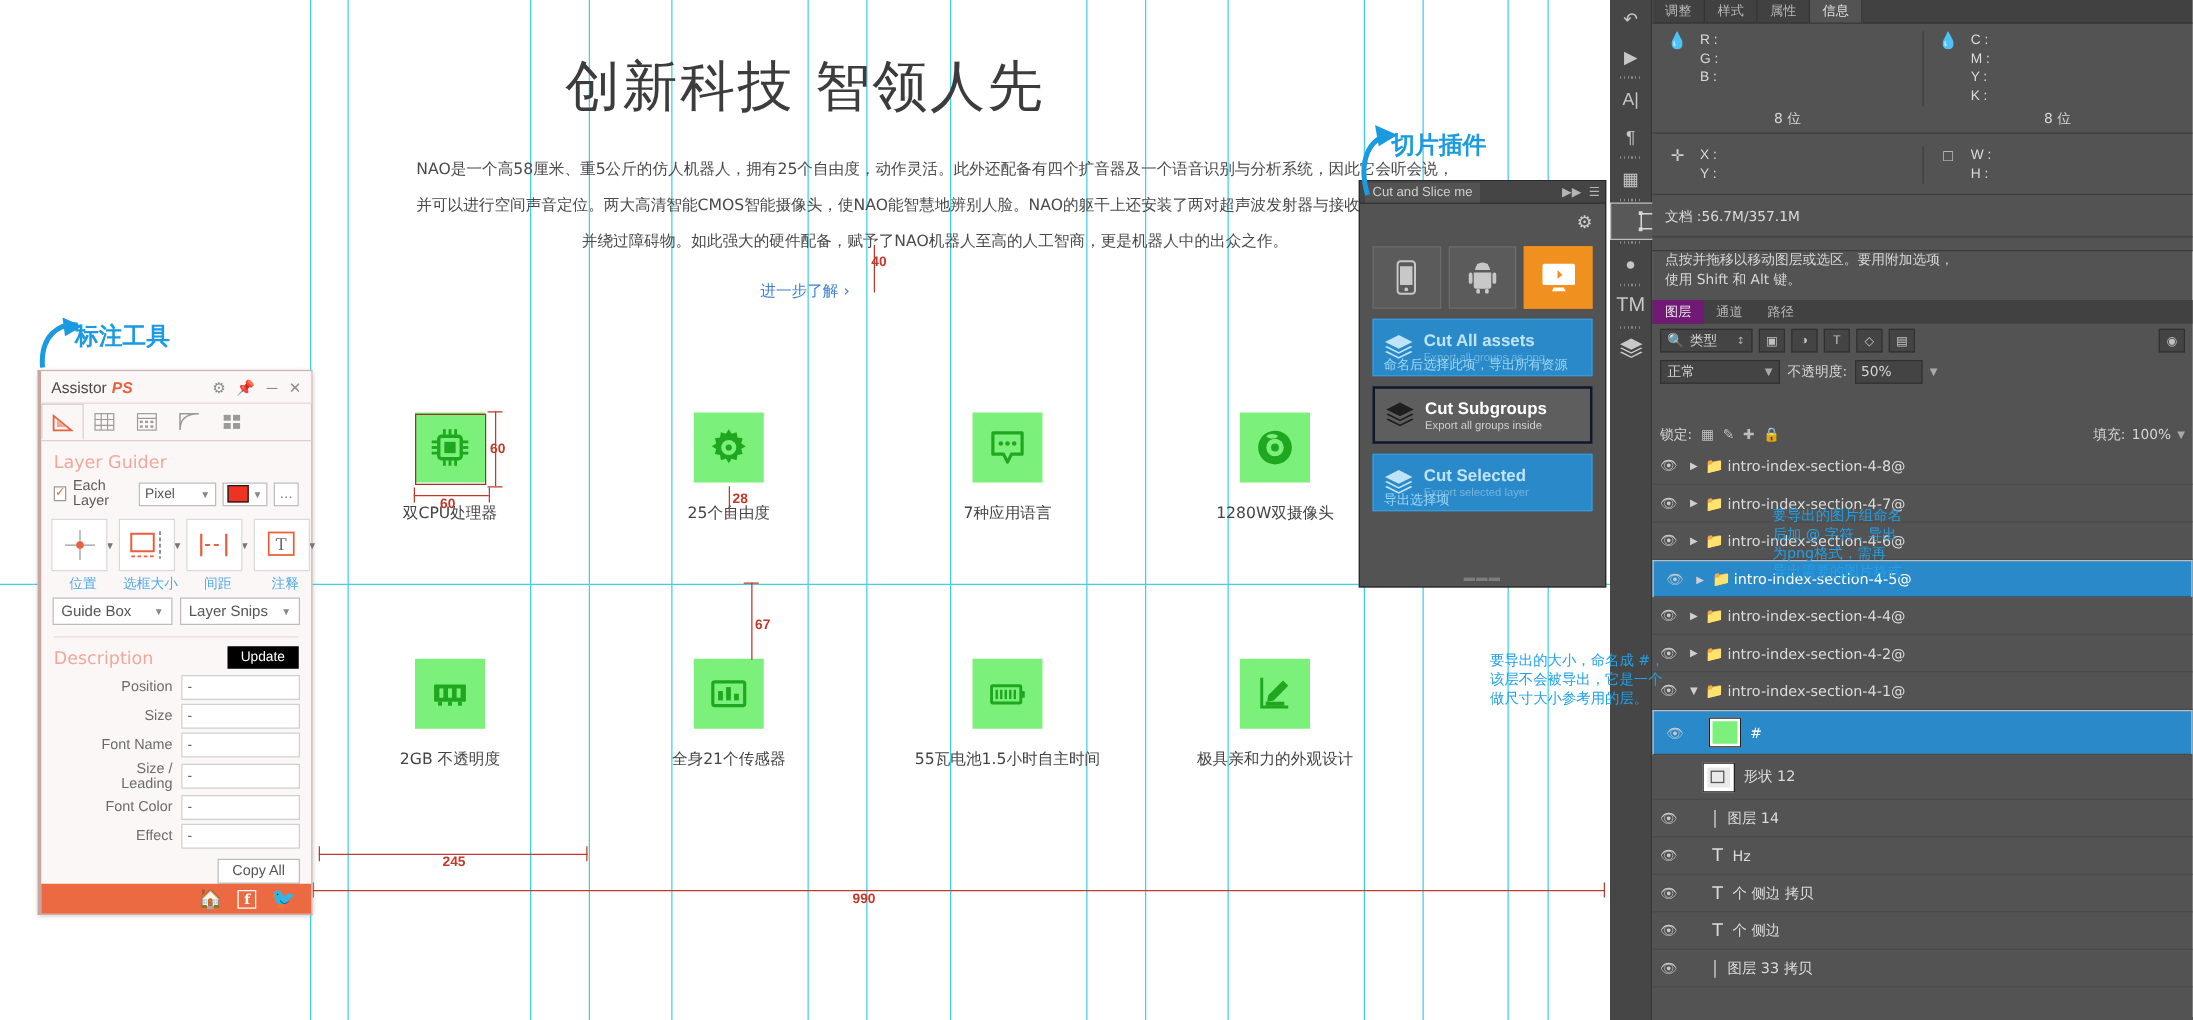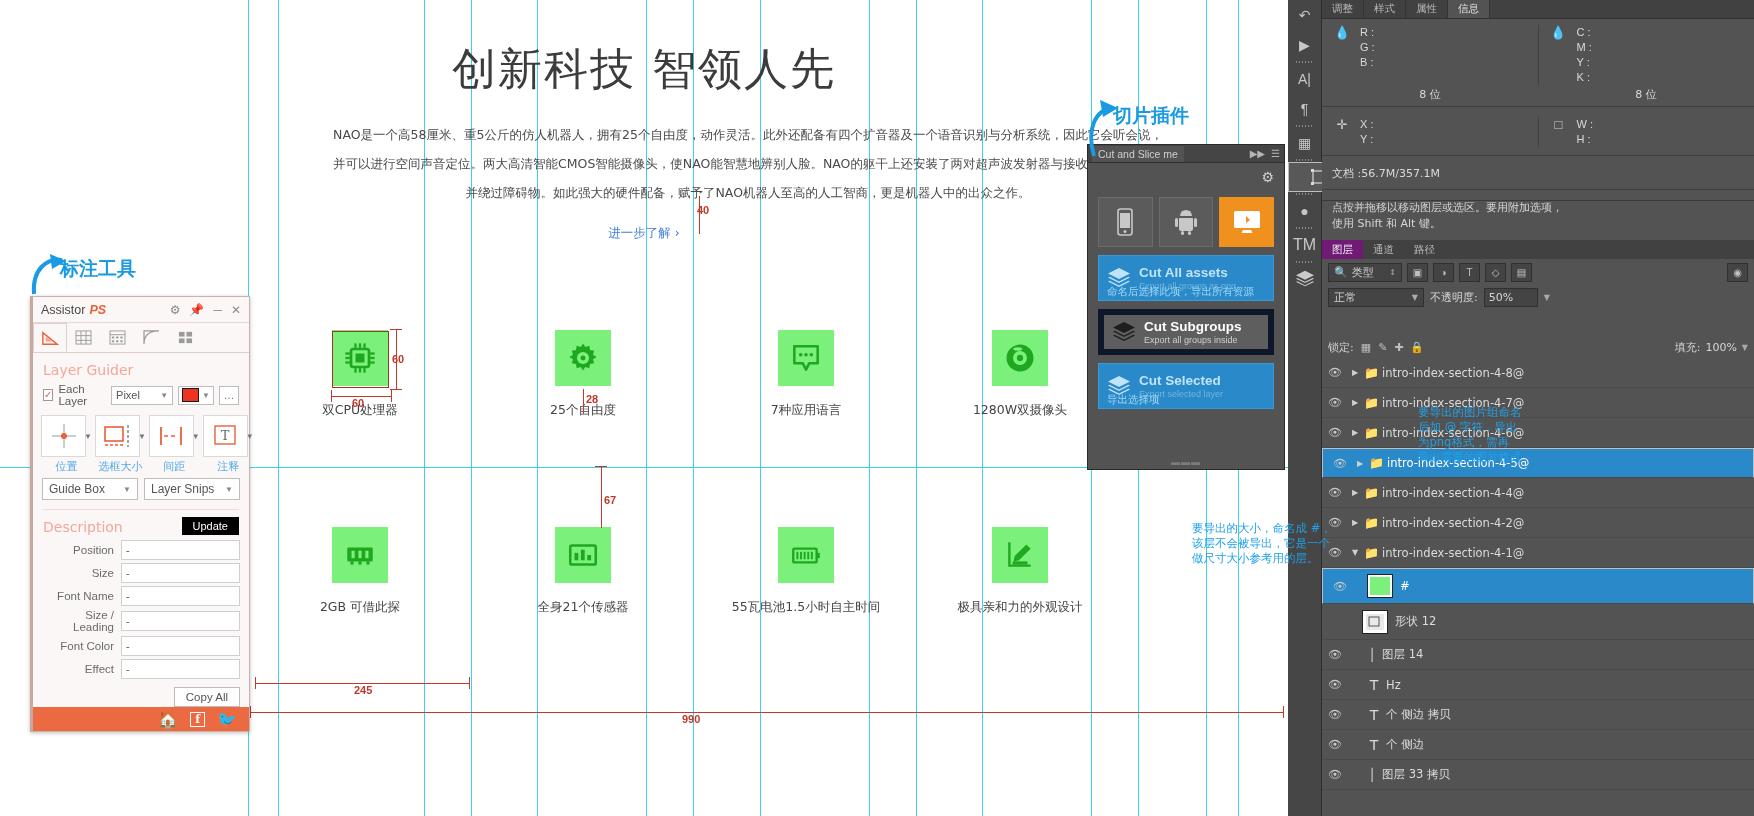--- a/index.html
+++ b/index.html
@@ -100,21 +100,21 @@
   #assistor .selrow { display:flex; padding:4px 9px 0; gap:6px;align-items:flex-end;}
   .sel2 { border:1px solid #bdbdbd; background:#fff; height:22px; flex:1;
       display:flex; align-items:center; padding:0 6px; font-size:12px; color:#555;}
   .sel2 .cv { margin-left:auto; color:#888; font-size:8px;}
   #assistor .divider { height:1px; background:#eadedb; margin:9px 10px 0;}
   #assistor .dhdr { display:flex; align-items:flex-end; padding:7px 10px 4px;}
   #assistor .dhdr .t { font-size:14px; color:#f3a79a;
       font-family:"DejaVu Sans","Liberation Sans",sans-serif;}
   #assistor .dhdr .btn { margin-left:auto; background:#000000; color:#fff;
       font-size:11px; padding:3px 11px; cursor:pointer;}
-  #assistor .frow { display:flex; align-items:center; padding:1px 9px 2px; gap:7px;}
+  #assistor .frow { display:flex; align-items:center; padding:1px 9px 2px; gap:7px;margin-left:24px;}
   #assistor .frow .fl { width:72px; text-align:right; font-size:11.5px; color:#6b6b6b;}
   #assistor .frow .fi { flex:1; border:1px solid #cfcfcf; background:#fff; height:20px;
       font-size:11px; color:#555; padding:0 4px; display:flex; align-items:center;}
   #assistor .copyrow { display:flex; justify-content:flex-end; padding:6px 9px 0;}
   #assistor .copyrow .cb { border:1px solid #bdbdbd; background:#fff; font-size:11.5px;
       color:#555; padding:3px 11px; cursor:pointer;}
   #assistor .foot { position:absolute; left:0; right:0; bottom:0; height:24px;
       background:#ec6a42; display:flex; align-items:center; justify-content:flex-end;
       padding-right:12px; gap:12px; color:#fff;}
 
@@ -130,21 +130,21 @@
   #cutslice .hd .sp { flex:1; }
   #cutslice .hd .ic { color:#b5b5b5; margin-left:6px; font-size:10px;}
   #cutslice .gear { position:absolute; right:10px; top:24px; color:#cfcfcf; font-size:14px;}
   #cutslice .devrow { display:flex; gap:6px; padding:34px 10px 0; }
   .dev { flex:1; height:50px; border:1px solid #6b6b6b; background:#5b5b5b;
       display:flex; align-items:center; justify-content:center;}
   .dev.on { background:#f0901e; border-color:#f0901e;}
   #cutslice .card { margin:8px 10px 0; height:46px; display:flex; align-items:center;
       padding:0 8px; gap:8px; position:relative;}
   #cutslice .card.blue { background:#2a89c8; border:1px solid #3a99d8;}
-  #cutslice .card.grey { background:#5e5e5e; border:6px solid #0f172a;}
+  #cutslice .card.grey { background:#5e5e5e; border:2px solid #0f172a;}
   #cutslice .card .tx .t1 { font-size:13.5px; font-weight:bold; color:#fff; line-height:15px;}
   #cutslice .card.blue .tx .t1 { color:#bfe4f7;}
   #cutslice .card .tx .t2 { font-size:9px; color:#cfcfcf; line-height:12px;}
   #cutslice .card.blue .tx .t2 { color:#6fb6dd;}
   #cutslice .card .cn { position:absolute; left:8px; bottom:1px; font-size:10.5px;
       color:#9fd8f5; font-family:"DejaVu Sans","Liberation Sans",sans-serif; white-space:nowrap;margin-top:36px;}
   #cutslice .grip { position:absolute; left:0; right:0; bottom:2px; text-align:center;
       color:#7d7d7d; font-size:9px; letter-spacing:1px;}
 
   
@@ -330,21 +330,21 @@
       <svg width="34" height="34" viewBox="0 0 32 32" fill="#1fa81f">
         <rect x="4" y="9" width="24" height="13" rx="1"></rect>
         <rect x="8" y="12" width="3" height="7" fill="#7bf07b"></rect>
         <rect x="14.5" y="12" width="3" height="7" fill="#7bf07b"></rect>
         <rect x="21" y="12" width="3" height="7" fill="#7bf07b"></rect>
         <rect x="7" y="22" width="3" height="3"></rect>
           <rect x="14.5" y="22" width="3" height="3"></rect>
           <rect x="22" y="22" width="3" height="3"></rect>
       </svg>
     </div>
-    <div class="cap">2GB 可借此探</div>
+    <div class="cap">2GB 不透明度</div>
   </div>
 
   <div class="feat" style="left:498px; top:527px;">
     <div class="tile">
       <svg width="34" height="34" viewBox="0 0 32 32">
         <rect x="4" y="7" width="24" height="18" rx="1.5" fill="none" stroke="#1fa81f" stroke-width="2.4"></rect>
         <rect x="8" y="14" width="3.6" height="7" fill="#1fa81f"></rect>
         <rect x="14" y="11" width="3.6" height="10" fill="#1fa81f"></rect>
         <rect x="20" y="16" width="3.6" height="5" fill="#1fa81f"></rect>
       </svg>

